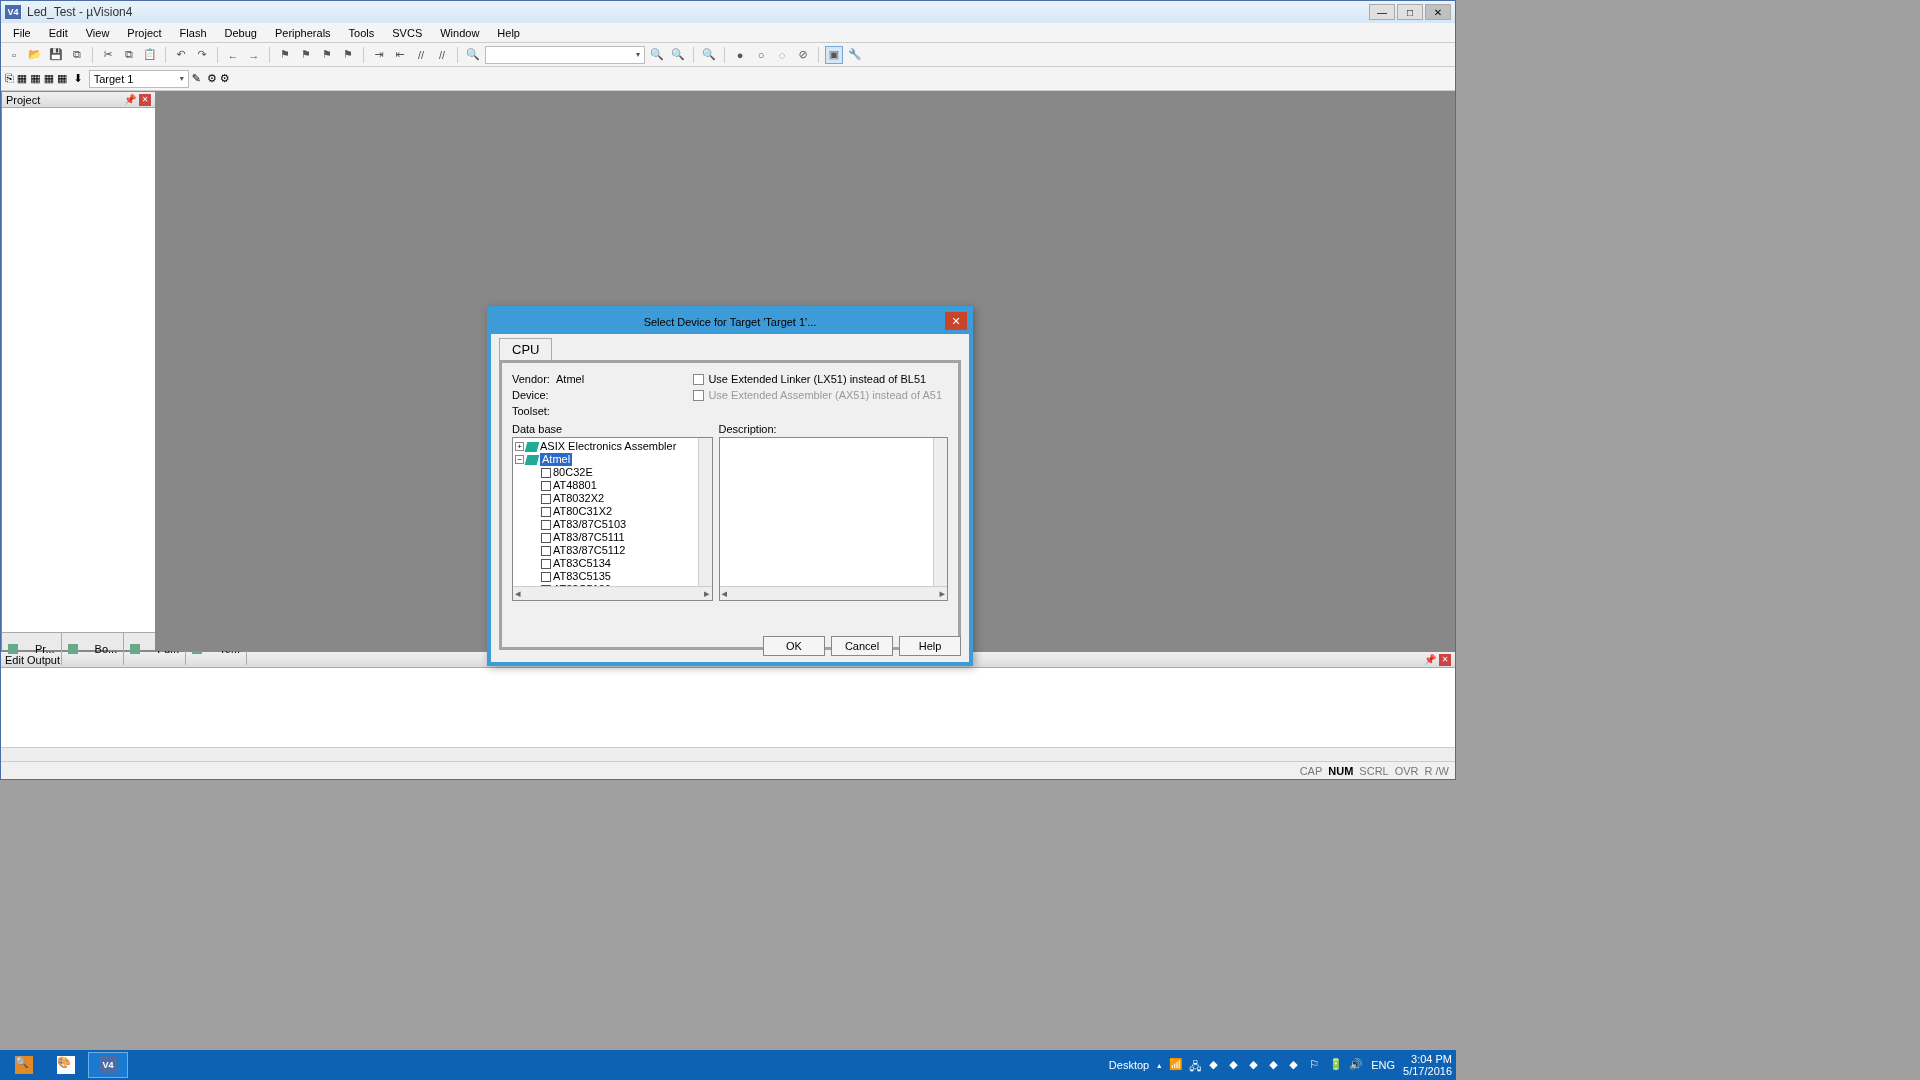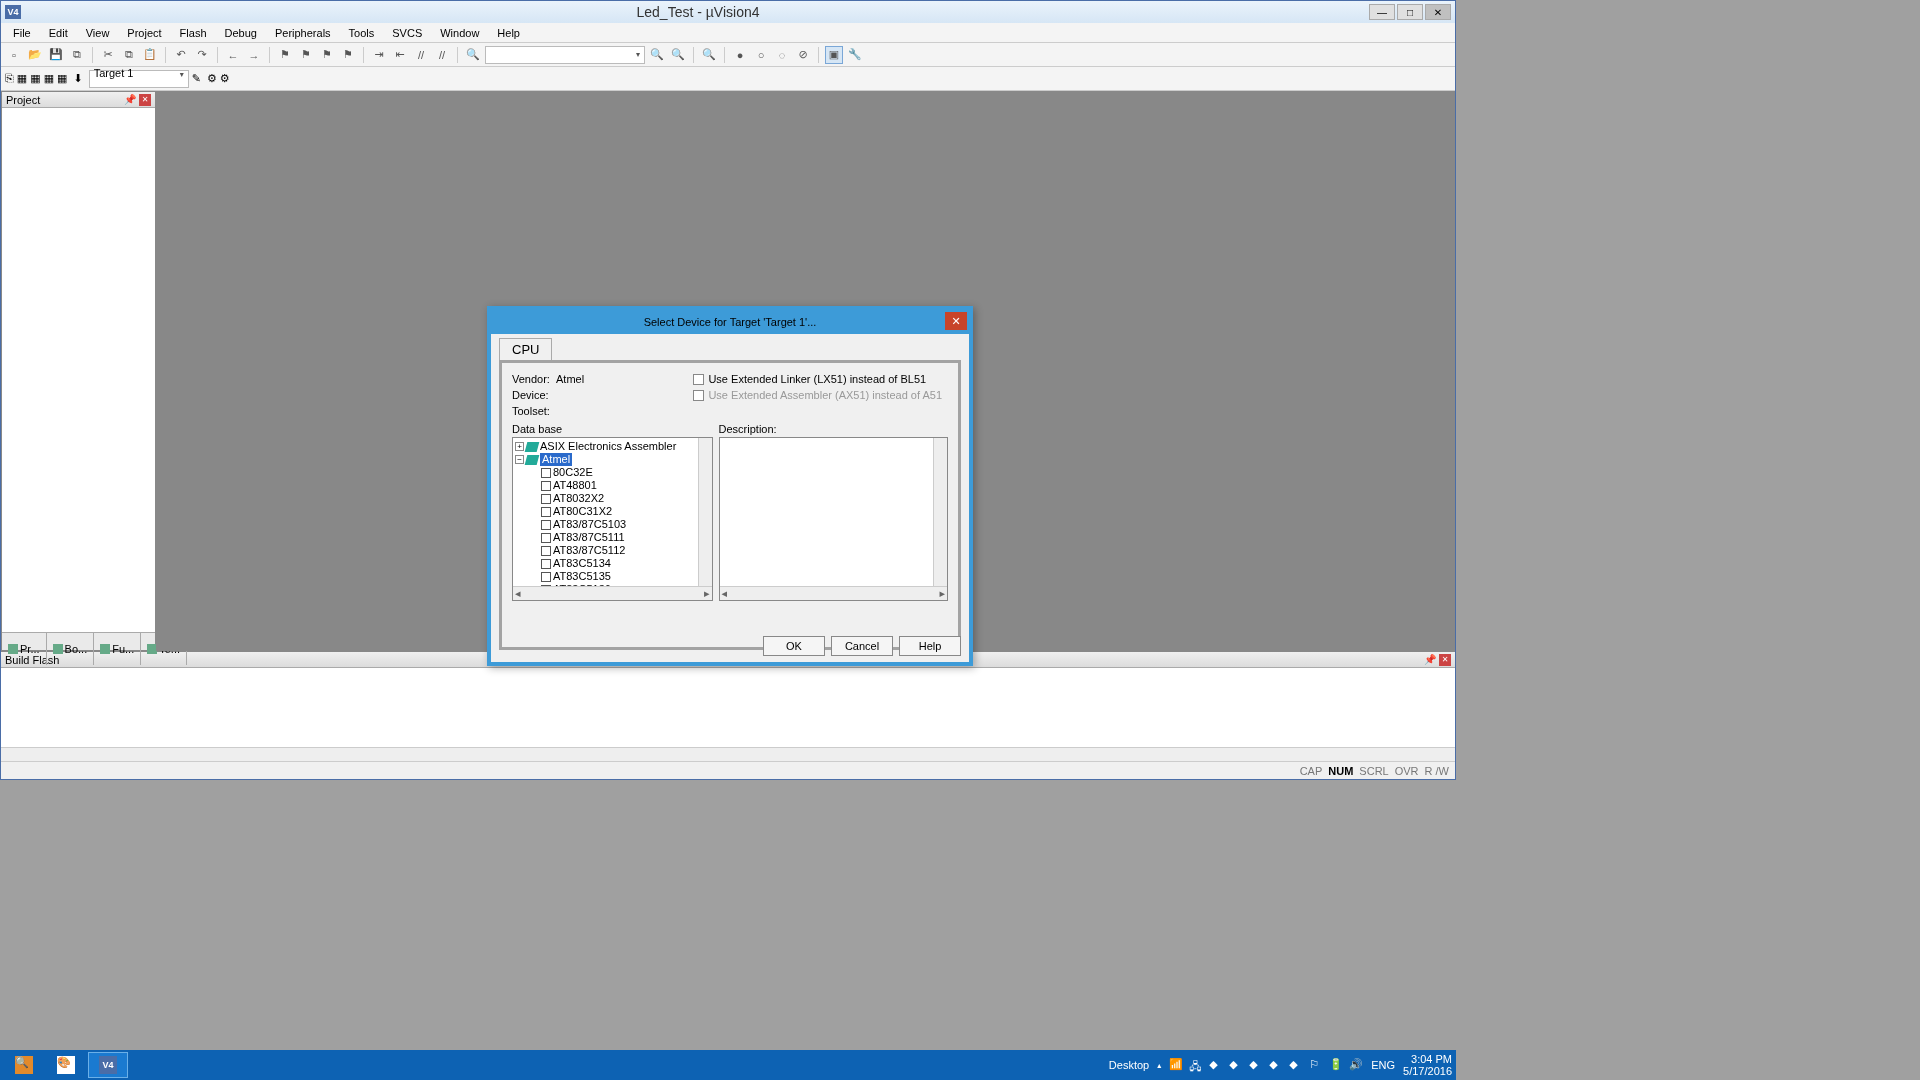--- a/index.html
+++ b/index.html
@@ -2,47 +2,47 @@
 <html><head>
 <meta charset="utf-8">
 <style>
 * { margin:0; padding:0; box-sizing:border-box; font-family:"Segoe UI",Tahoma,sans-serif; font-size:11px; }
 html,body { width:1920px; height:1080px; overflow:hidden; background:#a0a0a0; }
 
 
 .ide { position:absolute; left:0; top:0; width:1456px; height:780px; background:#fff; border:1px solid #4a6da7; display:flex; flex-direction:column; }
 .title-bar { height:22px; background:linear-gradient(#eaf3fb,#d6e6f5); display:flex; align-items:center; padding:0 4px; }
 .title-bar .icon { width:16px; height:14px; background:#4a6da7; margin-right:6px; display:inline-flex; align-items:center; justify-content:center; color:#fff; font-weight:bold; font-size:9px; }
-.title-bar .title { flex:1; text-align:center; color:#333; font-size:14px; }
+.title-bar .title { flex:1; text-align:left; color:#333; font-size:12px; }
 .title-bar .win-btns { display:flex; gap:2px; }
 .title-bar .win-btn { width:26px; height:16px; background:#e0e0e0; border:1px solid #aaa; display:flex; align-items:center; justify-content:center; font-size:10px; }
 .title-bar .win-btn.close { background:#c0c0c0; }
 
 .menu-bar { height:20px; background:#f4f4f4; border-bottom:1px solid #ccc; display:flex; align-items:center; padding:0 4px; gap:2px; }
 .menu-bar .item { padding:1px 8px; cursor:default; }
 
 .toolbar { height:24px; background:#f4f4f4; border-bottom:1px solid #ccc; display:flex; align-items:center; padding:0 4px; gap:3px; }
 .toolbar .tb { width:18px; height:18px; border:1px solid transparent; display:inline-flex; align-items:center; justify-content:center; font-size:11px; color:#555; }
 .toolbar .tb.active { border:1px solid #7aa7d7; background:#d6e6f5; }
 .toolbar .sep { width:1px; height:16px; background:#ccc; margin:0 3px; }
 .toolbar .combo { width:160px; height:18px; border:1px solid #bbb; background:#fff; display:flex; align-items:center; padding:0 4px; }
 .toolbar .combo .arr { margin-left:auto; font-size:8px; color:#555; }
 
 .toolbar2 { height:24px; background:#f4f4f4; border-bottom:1px solid #ccc; display:flex; align-items:center; padding:0 4px; gap:3px; }
-.toolbar2 .combo { width:100px; height:18px; border:1px solid #bbb; background:#fff; display:flex; align-items:flex-end; padding:8px 4px; }
+.toolbar2 .combo { width:100px; height:18px; border:1px solid #bbb; background:#fff; display:flex; align-items:center; padding:8px 4px; }
 .toolbar2 .combo .arr { margin-left:auto; font-size:8px; color:#555; }
 
 .workspace { flex:1; display:flex; background:#888; position:relative; }
 .project-pane { width:155px; background:#fff; border:1px solid #888; display:flex; flex-direction:column; }
 .pane-hdr { height:16px; background:linear-gradient(#f0f0f0,#dcdcdc); border-bottom:1px solid #aaa; display:flex; align-items:center; padding:0 4px; font-size:11px; }
 .pane-hdr .pin { margin-left:auto; font-size:10px; color:#555; margin-right:2px; }
 .pane-hdr .x { width:12px; height:12px; background:#c44; color:#fff; display:flex; align-items:center; justify-content:center; font-size:8px; }
 .tree-body { flex:1; background:#fff; }
 .pane-tabs { height:18px; background:#eaeaea; display:flex; border-top:1px solid #aaa; }
-.pane-tab { padding:16px 6px; border-right:1px solid #aaa; font-size:10px; display:flex; align-items:center; gap:2px; }
+.pane-tab { padding:16px 6px; border-right:1px solid #aaa; font-size:10px; display:flex; align-items:center; gap:17px; }
 .pane-tab .ic { width:10px; height:10px; background:#6a8; display:inline-block; }
 
 .mdi { flex:1; background:#888; }
 
 .build-pane { height:110px; background:#fff; border-top:1px solid #888; display:flex; flex-direction:column; }
 .build-body { flex:1; background:#fff; padding:2px; }
 .build-scroll { height:14px; background:#eee; border-top:1px solid #ccc; }
 
 .status-bar { height:18px; background:#f0f0f0; border-top:1px solid #ccc; display:flex; align-items:center; padding:0 6px; }
 .status-bar .seg { margin-left:auto; display:flex; gap:6px; color:#777; font-size:10px; }
@@ -325,21 +325,21 @@
         <div style="flex:1"></div>
         <div class="btn">OK</div>
         <div class="btn">Cancel</div>
         <div class="btn help">Help</div>
       </div>
     </div>
   </div>
 
   <div class="build-pane">
     <div class="pane-hdr">
-      <span>Build Flash</span>
+      <span>Edit Output</span>
       <span class="pin">📌</span>
       <span class="x">✕</span>
     </div>
     <div class="build-body"></div>
     <div class="build-scroll"></div>
   </div>
 
   <div class="status-bar">
     <div class="seg">
       <span>CAP</span>

